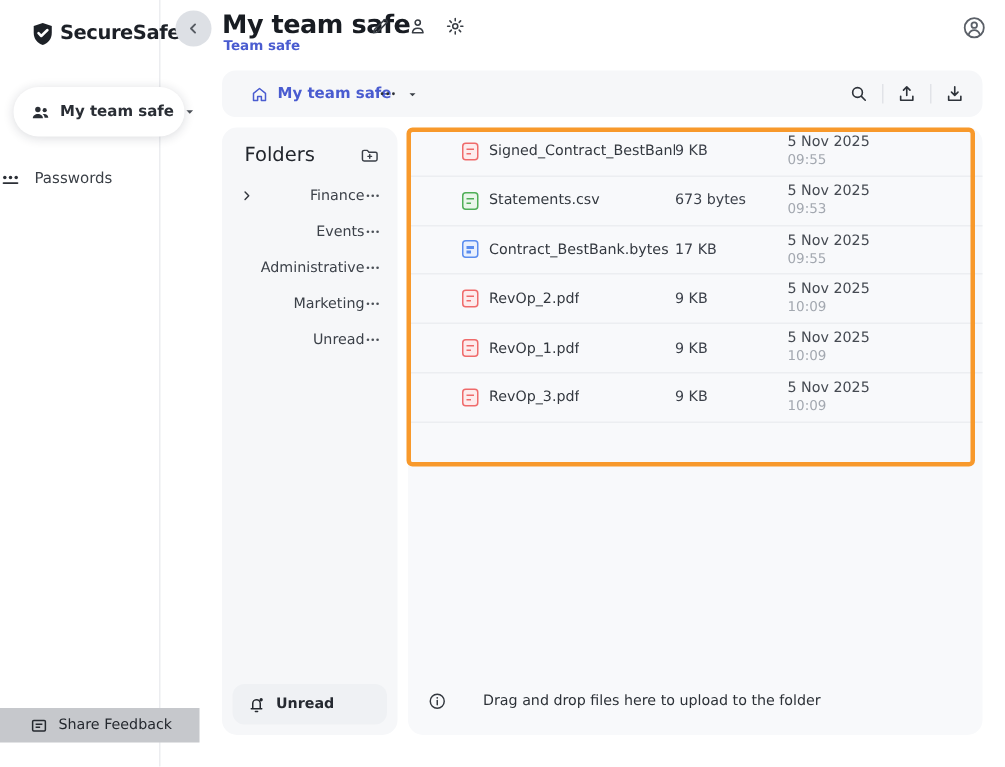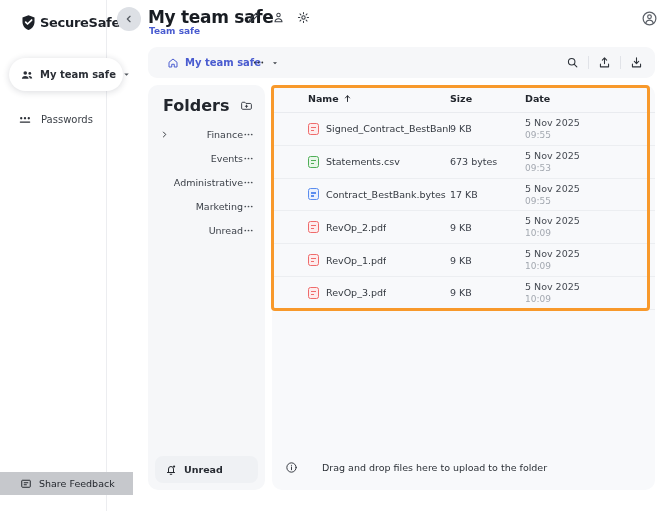--- a/index.html
+++ b/index.html
@@ -9,21 +9,21 @@
   svg { display:block; }
 
   
   .sidebar { position:absolute; left:0; top:0; width:107px; height:511px; background:#ffffff; border-right:1px solid #ecedf0; z-index:2; }
   .logo-row { position:absolute; left:20px; top:14px; display:flex; align-items:center; gap:3px; }
   .logo-text { font-size:13px; font-weight:700; color:#1c2027; letter-spacing:-0.3px; }
   .collapse-btn { position:absolute; left:117px; top:7px; width:24px; height:24px; border-radius:50%; background:#dde0e5; display:flex; align-items:center; justify-content:center; color:#5c6168; z-index:6; cursor:pointer; }
   .safe-pill { position:absolute; left:9px; top:58px; width:114px; height:33px; background:#fff; border-radius:17px; box-shadow:0 1px 7px rgba(25,30,50,.16); display:flex; align-items:center; padding:0 10px 0 11px; gap:6px; cursor:pointer; }
   .safe-pill-label { font-size:10px; font-weight:600; color:#2a2e35; flex:1; white-space:nowrap; }
   .nav { position:absolute; top:108px; left:0; width:132px; }
-  .nav-item { height:23px; display:flex; align-items:center; gap:9px; padding-left:18px; font-size:10px; color:#3a3f46; font-weight:500; cursor:pointer; }
+  .nav-item { height:23px; display:flex; align-items:center; gap:9px; font-size:10px; color:#3a3f46; font-weight:500; cursor:pointer; }
   .nav-item.active { background:#e2e4e8; height:25px; font-weight:700; color:#21252b; }
   .feedback-bar { position:absolute; left:0; bottom:16px; width:133px; height:23px; background:#c6c8cc; display:flex; align-items:center; gap:7px; padding-left:20px; font-size:9.5px; color:#24282e; font-weight:500; cursor:pointer; }
 
   
   .header-title { position:absolute; left:148px; top:7px; font-size:17px; font-weight:700; color:#181c22; letter-spacing:-0.3px; }
   .header-icons { position:absolute; left:247px; top:11px; display:flex; gap:12px; align-items:center; color:#3c4149; }
   .header-icons .hbtn { cursor:pointer; color:#383d44; }
   .breadcrumb-link { position:absolute; left:149px; top:26px; font-size:9px; font-weight:600; color:#4a5cd0; cursor:pointer; }
   .account-btn { position:absolute; left:641px; top:10px; color:#5b6068; cursor:pointer; }
 
@@ -32,21 +32,21 @@
   .toolbar-left { position:absolute; left:19px; top:0; height:31px; display:flex; align-items:center; gap:6px; cursor:pointer; }
   .toolbar-loc { font-size:10px; font-weight:600; color:#4a5cd0; white-space:nowrap; }
   .toolbar-dots { position:absolute; left:104px; top:0; height:31px; display:flex; align-items:center; color:#2b2f36; cursor:pointer; }
   .toolbar-right { position:absolute; right:12px; top:0; height:31px; display:flex; align-items:center; gap:9px; color:#2e333a; }
   .tdiv { width:1px; height:13px; background:#e1e3e8; }
   .tbtn { cursor:pointer; }
 
   
   .folders-panel { position:absolute; left:148px; top:85px; width:117px; height:405px; background:#f6f7f9; border-radius:10px; }
   .folders-head { display:flex; align-items:center; justify-content:space-between; padding:11px 12px 0 15px; }
-  .folders-title { font-size:16px; font-weight:700; color:#22262d; }
+  .folders-title { font-size:13px; font-weight:400; color:#22262d; }
   .newfolder { color:#3a3f47; cursor:pointer; }
   .folder-list { margin-top:7px;text-align:right; }
   .folder-item { height:24px; display:flex; align-items:center; padding:0 11px 0 12px; color:#3c4149; cursor:pointer; }
   .chev { width:9px; margin-right:3px; visibility:hidden; color:#32363d; flex:none; }
   .folder-item.expandable .chev { visibility:visible; }
   .folder-label { font-size:9.5px; font-weight:500; flex:1; white-space:nowrap; overflow:hidden; }
   .fdots { color:#4a4f56; flex:none; cursor:pointer; }
   .unread-box { position:absolute; left:7px; bottom:7px; width:103px; height:27px; background:#eff1f4; border-radius:8px; display:flex; align-items:center; gap:7px; padding-left:10px; cursor:pointer; }
   .unread-label { font-size:9.5px; font-weight:600; color:#262a31; }
 
@@ -312,32 +312,20 @@
         <svg width="12" height="12" viewBox="0 0 24 24" fill="none" stroke="#24282e" stroke-width="2" stroke-linecap="round" stroke-linejoin="round">
             <path d="M5 17 H19 M17 17 V10 a5 5 0 0 0 -10 0 V17 M10.5 20.5 h3"></path>
             <circle cx="18.2" cy="5" r="2.2" fill="#24282e" stroke="none"></circle>
           </svg>
       </span>
       <span class="unread-label">Unread</span>
     </div>
   </div>
 
   <div class="files-panel">
-    <div class="table-head">
-      <div class="th-name">
-        <span>Name</span>
-        <span class="sort-ic">
-          <svg width="9" height="9" viewBox="0 0 24 24" fill="none" stroke="currentColor" stroke-width="2.6" stroke-linecap="round" stroke-linejoin="round">
-              <path d="M12 20 V5 M6.5 10.5 12 4.5 17.5 10.5"></path>
-            </svg>
-        </span>
-      </div>
-      <div>Size</div>
-      <div>Date</div>
-    </div>
 
     <div class="table-body">
 
         <div class="file-row">
           <div class="ncell">
             <span class="file-badge pdf"></span>
             <span class="file-name">Signed_Contract_BestBank.pdf</span>
           </div>
           <div class="scell">9 KB</div>
           <div class="dcell">

